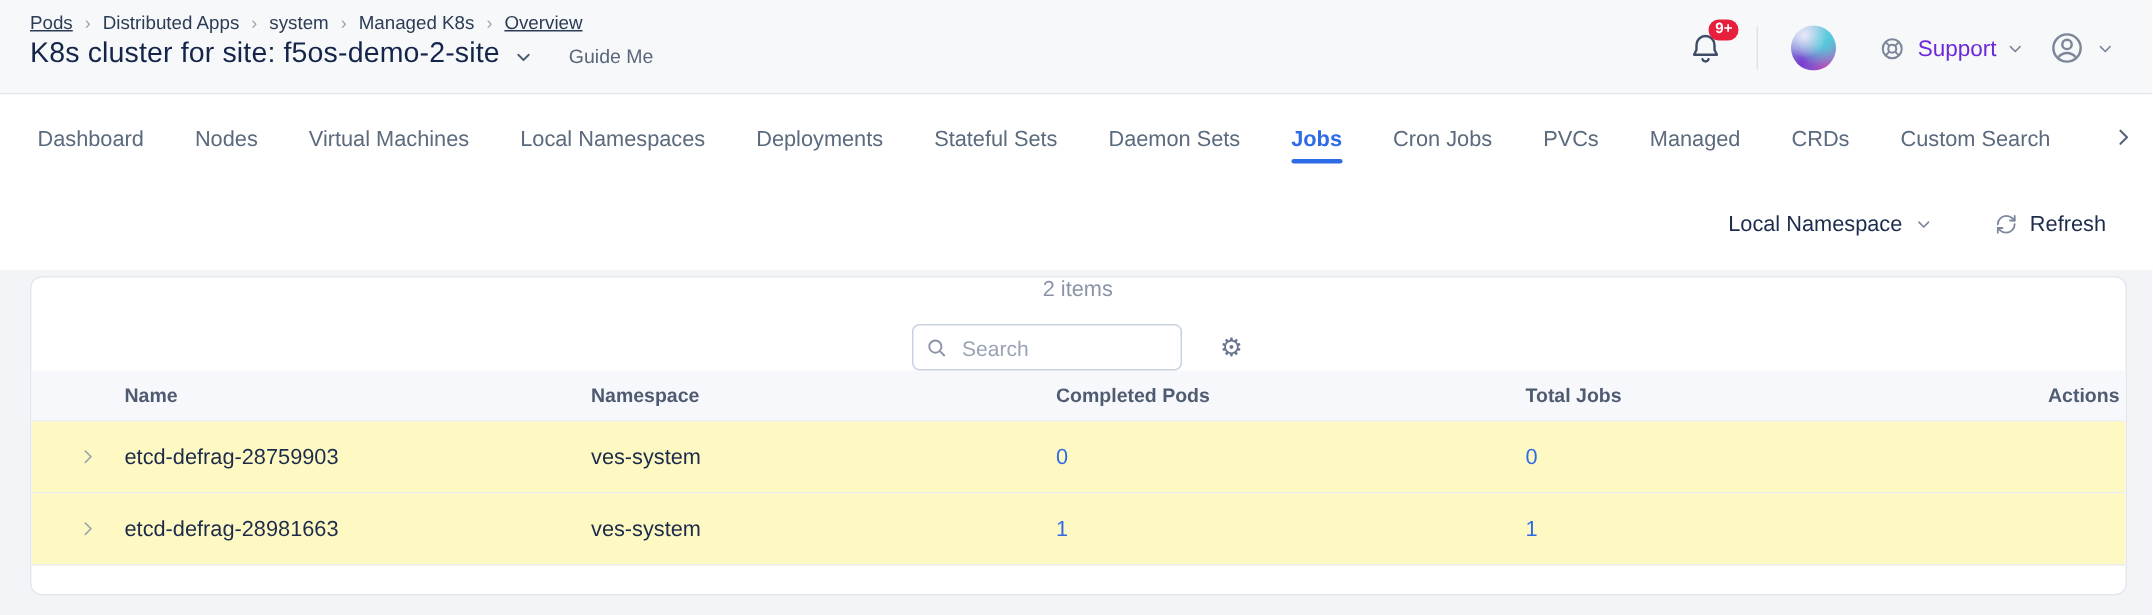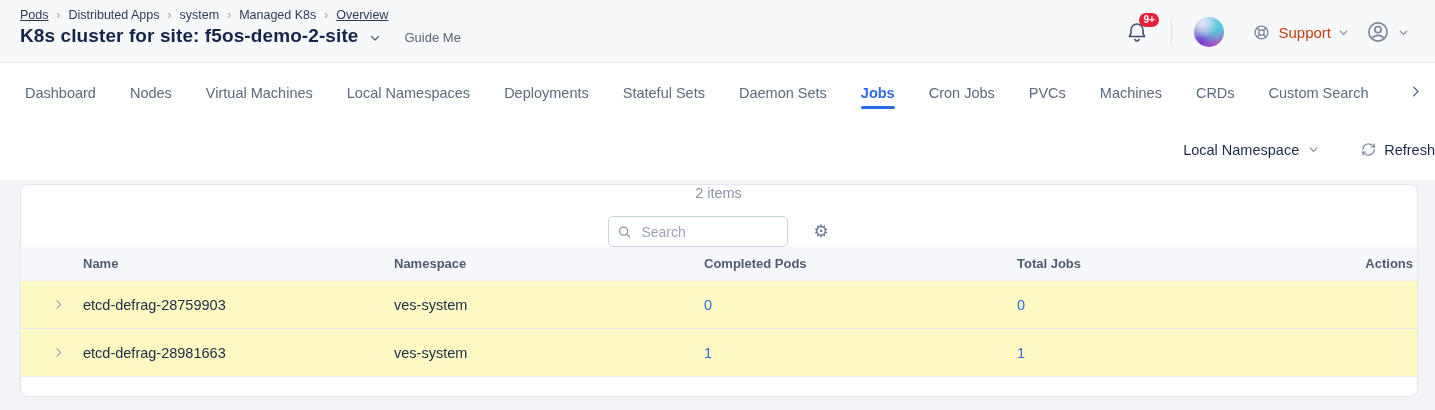--- a/index.html
+++ b/index.html
@@ -7,49 +7,49 @@
   .page { width: 1435px; height: 410px; display: flex; flex-direction: column; overflow: hidden; background: #fff; }
 
   
   .topbar { height: 63px; background: #f6f8fa; border-bottom: 1px solid #e4e8ee; display: flex; justify-content: space-between; align-items: stretch; padding: 8px 26px 0 20px; flex: 0 0 auto; }
   .topbar-left { display: flex; flex-direction: column; gap: 3px; }
   .breadcrumb { display: flex; align-items: center; gap: 8px; font-size: 12.5px; color: #2d3c55; }
   .crumb { cursor: pointer; }
   .crumb.underlined { text-decoration: underline; }
   .crumb-sep { color: #9aa4b5; font-size: 12px; }
   .title-row { display: flex; align-items: center; gap: 10px; }
-  .page-title { font-size: 19px; font-weight: 700; color: #15254a; letter-spacing: 0.1px; }
+  .page-title { font-size: 19px; font-weight: 400; color: #15254a; letter-spacing: 0.1px; }
   .title-caret { color: #4c5a70; display: flex; align-items: center; cursor: pointer; margin-top: 3px; }
   .guide-me { font-size: 13px; color: #5a6578; margin-left: 14px; margin-top: 3px; cursor: pointer; }
   .topbar-right { display: flex; align-items: center; gap: 16px; padding-bottom: 6px; }
   .bell-wrap { position: relative; display: flex; align-items: center; cursor: pointer; color: #2b3a55; }
   .badge { position: absolute; top: -7px; right: -10px; background: #e81e3d; color: #fff; font-size: 10px; font-weight: 700; border-radius: 999px; padding: 2px 4.5px; line-height: 1; }
   .v-divider { width: 1px; height: 28px; background: #dde2ea; margin: 0 6px; }
   .sphere { width: 30px; height: 30px; border-radius: 50%; cursor: pointer;
     background:
       radial-gradient(circle at 30% 22%, #eae6f7 0%, rgba(234,230,247,0) 48%),
       radial-gradient(circle at 68% 40%, #55cadc 0%, rgba(85,202,220,0) 60%),
       radial-gradient(circle at 22% 85%, #7b3ad0 0%, rgba(123,58,208,0) 62%),
       radial-gradient(circle at 72% 92%, #d04fae 0%, rgba(208,79,174,0) 55%),
       linear-gradient(135deg, #bcc7ee 0%, #57c7d8 60%, #9a49ce 100%); }
-  .menu-item { display: flex; align-items: center; gap: 7px; cursor: pointer; color: #c2410c; font-size: 15px; }
+  .menu-item { display: flex; align-items: center; gap: 7px; cursor: pointer; color: #6d28d9; font-size: 15px; }
   .icon { display: inline-flex; align-items: center; justify-content: center; }
   .muted-icon { color: #7c8699; }
   .dark-icon { color: #3e4c66; }
 
   
   .tabs-row { height: 56px; display: flex; align-items: center; gap: 34px; padding: 0 12px 0 25px; background: #fff; flex: 0 0 auto; overflow: hidden; }
   .tab { font-size: 14.5px; color: #5b6a7c; cursor: pointer; white-space: nowrap; position: relative; padding: 17px 0 14px 0; }
   .tab.active { color: #2e6be6; font-weight: 700; }
   .tab.active::after { content: ""; position: absolute; left: 0; right: 0; bottom: 6px; height: 3px; border-radius: 2px; background: #2e6be6; }
   .tab.clipped { max-width: 112px; overflow: hidden; }
   .tabs-scroll { margin-left: auto; color: #55647a; cursor: pointer; flex: 0 0 auto; }
 
   
-  .controls-row { height: 61px; display: flex; align-items: center; justify-content: flex-end; gap: 42px; background: #fff; flex: 0 0 auto; }
+  .controls-row { height: 61px; display: flex; align-items: center; justify-content: flex-end; gap: 42px; padding-right: 31px; background: #fff; flex: 0 0 auto; }
   .ns-select { display: flex; align-items: center; gap: 9px; font-size: 14.5px; color: #1d2c4b; cursor: pointer; }
   .refresh-btn { display: flex; align-items: center; gap: 8px; font-size: 14.5px; color: #1d2c4b; cursor: pointer; }
 
   
   .main { flex: 1 1 auto; background: #f2f4f8; padding: 4px 17px 0 20px; }
   .card { background: #fff; border: 1px solid #e4e8ee; border-radius: 8px; width: 100%; overflow: hidden; }
   .card-header { height: 62px; display: flex; align-items: center; justify-content: space-between; padding: 0 21px 0 20px; flex-direction: column; }
   .items-count { font-size: 14.5px; color: #8b94a6; }
   .card-header-right { display: flex; align-items: center; gap: 25px; }
   .search-wrap { position: relative; }
@@ -148,21 +148,21 @@
     <div class="tab">Dashboard</div>
     <div class="tab">Nodes</div>
     <div class="tab">Virtual Machines</div>
     <div class="tab">Local Namespaces</div>
     <div class="tab">Deployments</div>
     <div class="tab">Stateful Sets</div>
     <div class="tab">Daemon Sets</div>
     <div class="tab active">Jobs</div>
     <div class="tab">Cron Jobs</div>
     <div class="tab">PVCs</div>
-    <div class="tab">Machines</div>
+    <div class="tab">Managed</div>
     <div class="tab">CRDs</div>
     <div class="tab clipped">Custom Search</div>
     <span class="tabs-scroll icon">
       <svg width="15" height="15" viewBox="0 0 24 24" fill="none" stroke="currentColor" stroke-width="2.2" stroke-linecap="round" stroke-linejoin="round">
           <polyline points="9 5 16 12 9 19"></polyline>
         </svg>
     </span>
   </div>
 
   <div class="controls-row">

